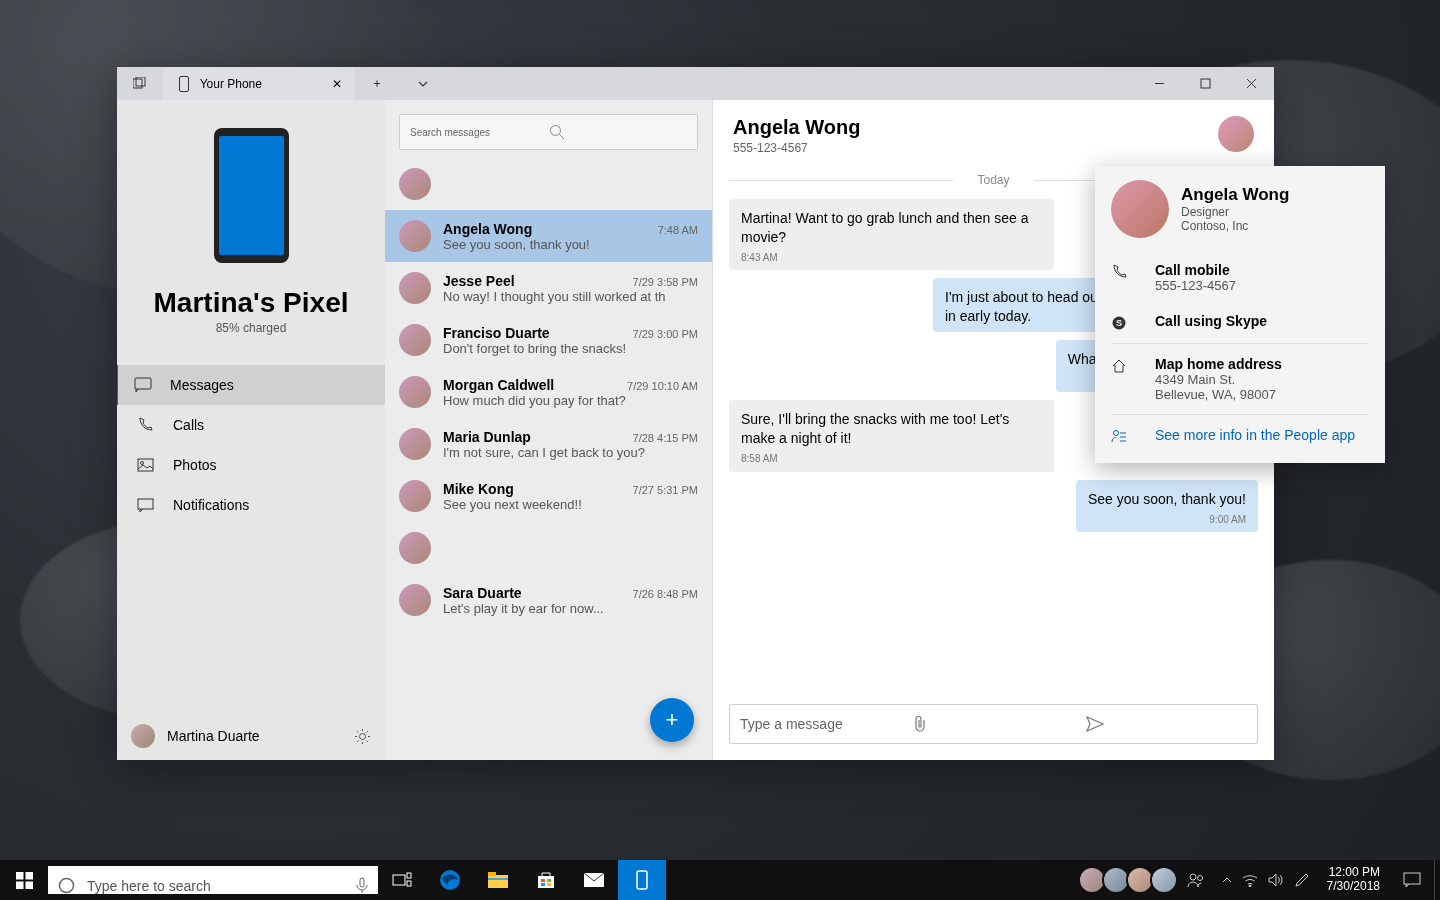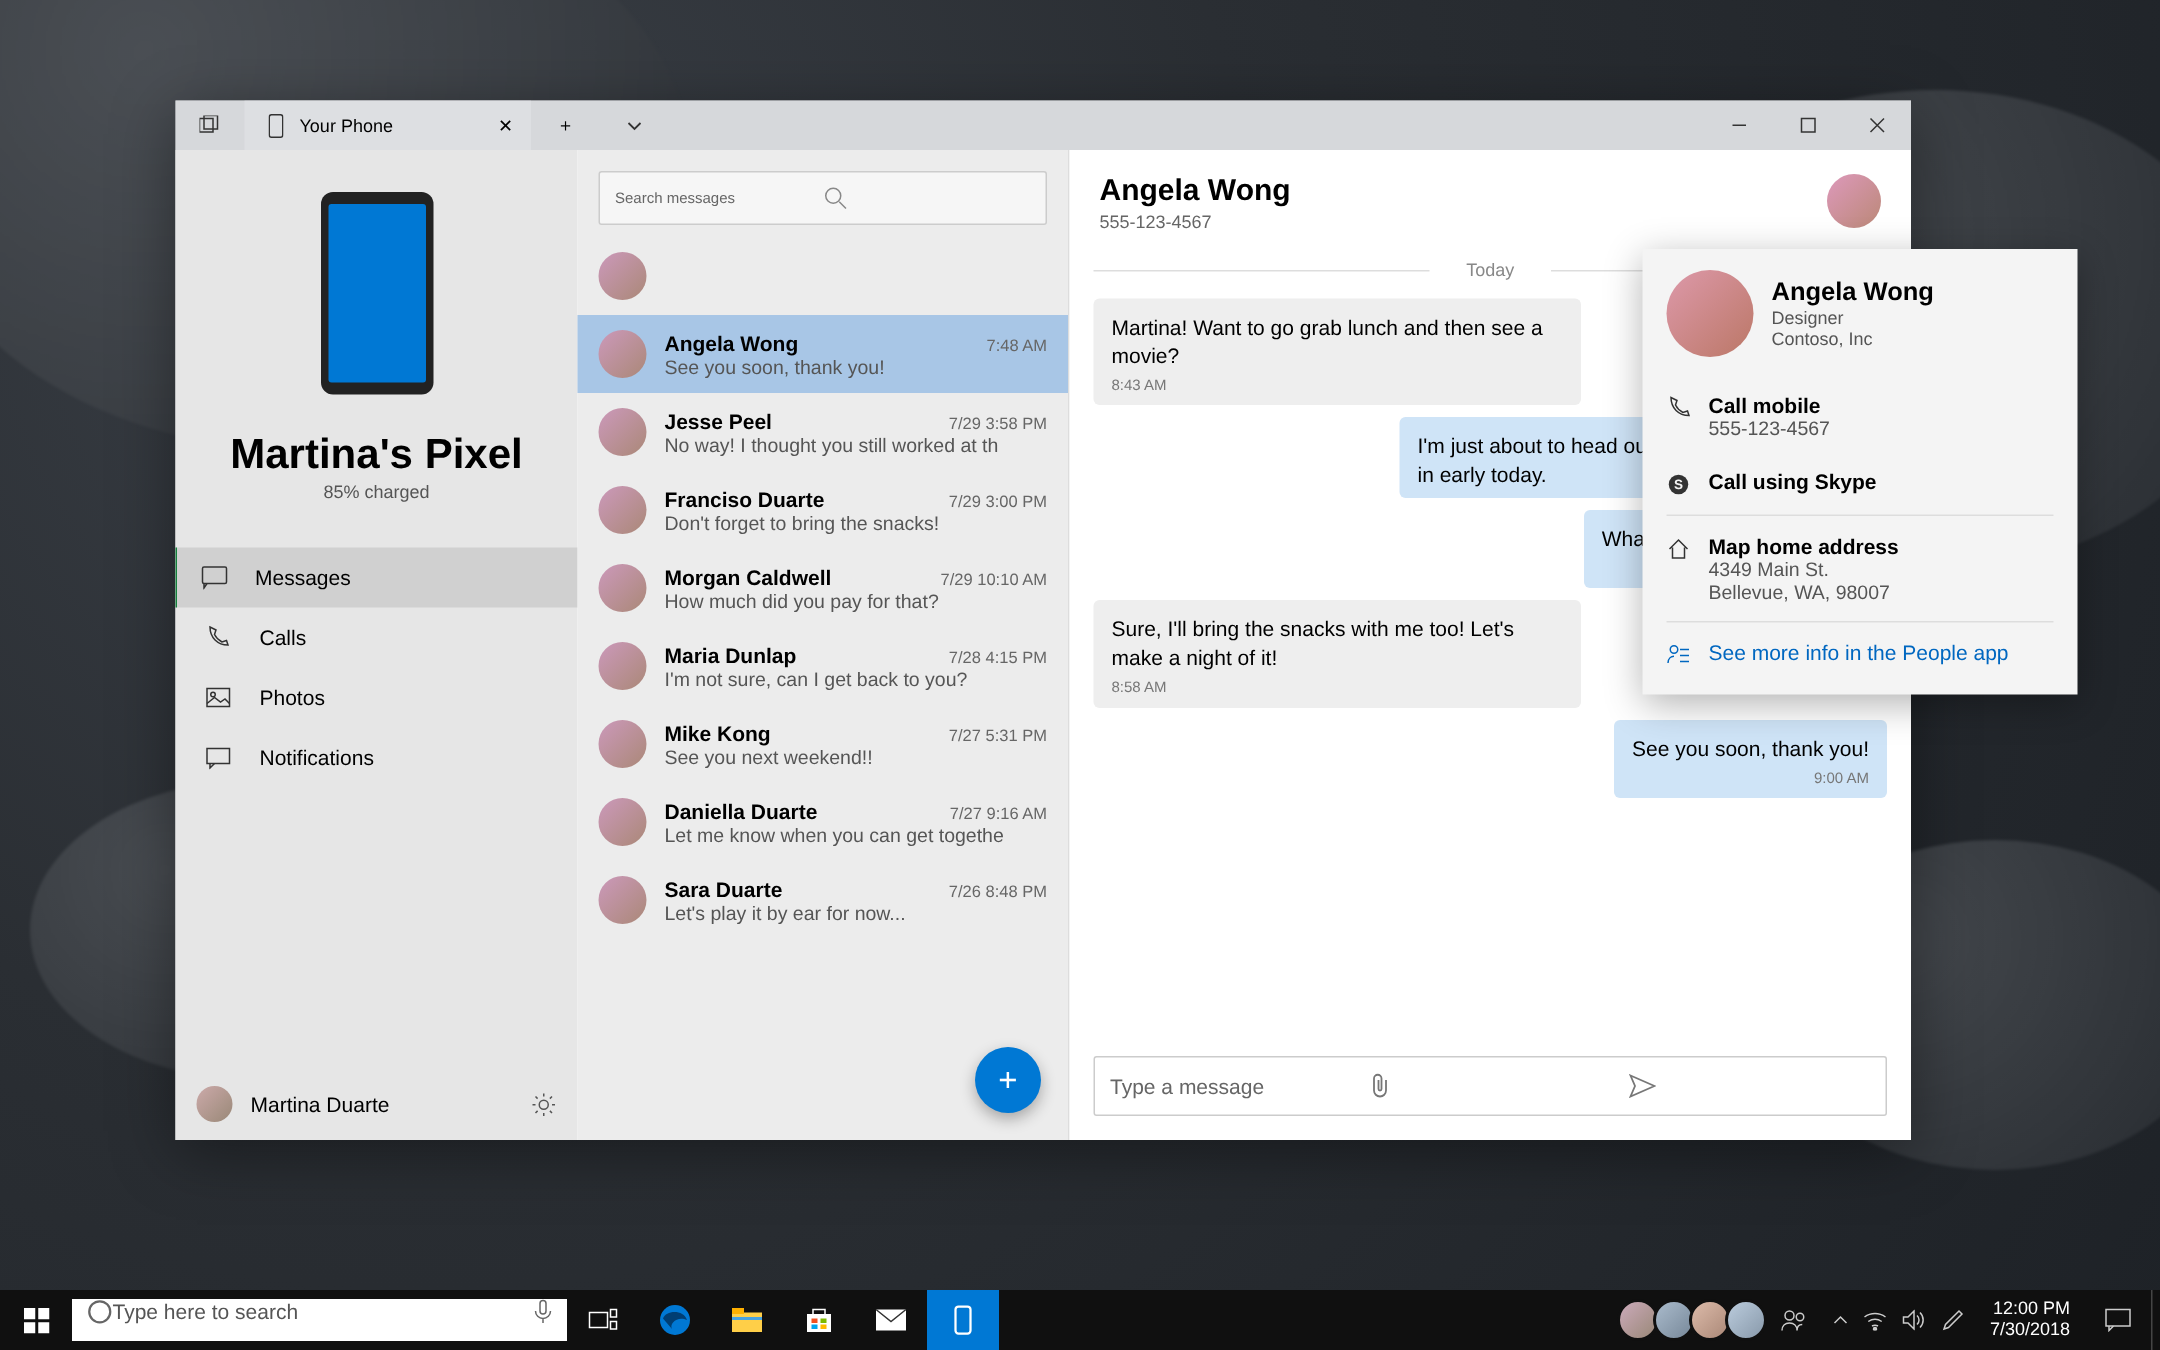--- a/index.html
+++ b/index.html
@@ -65,31 +65,31 @@
 .compose{ margin:10px 16px 16px; height:40px; border:1px solid #ccc; border-radius:2px; display:flex; align-items:center; padding:0 10px; font-size:14px; color:#666; gap:12px;}
 .compose span{flex:1;}
 
 
 .card { position:absolute; top:166px; left:1095px; width:290px; background:#f4f4f4; box-shadow:0 6px 24px rgba(0,0,0,.3); padding:14px 16px 10px; font-size:14px;}
 .card::before{content:"";position:absolute;top:-8px;right:40px;border:8px solid transparent;border-bottom-color:#f4f4f4;}
 .card-head{display:flex;gap:12px;align-items:center;margin-bottom:14px;}
 .card-head .av{width:58px;height:58px;border-radius:50%;background:linear-gradient(135deg,#d9a,#b76);}
 .card-head h3{font-size:17px;font-weight:600;}
 .card-head .sub{font-size:12px;color:#555;}
-.card-row{display:flex;gap:10px;padding:10px 0;align-items:flex-start;}
+.card-row{display:flex;gap:26px;padding:10px 0;align-items:flex-start;}
 .card-row .ic{width:18px;color:#333;flex-shrink:0;padding-top:2px;}
 .card-row .lbl{font-weight:600;}
 .card-row .val{font-size:13px;color:#555;}
 .card hr{border:none;border-top:1px solid #ddd;margin:2px 0;}
 .card .link{color:#0067c0;padding:10px 0;}
 
 
 .taskbar{ position:absolute; left:0; right:0; bottom:0; height:40px; background:#101010; display:flex; align-items:center; color:#fff; font-size:12px;}
 .tb-btn{ width:48px; height:40px; display:flex; align-items:center; justify-content:center; cursor:pointer;}
-.searchbar{ width:330px; height:28px; background:#fff; color:#555; display:flex; align-items:flex-start; padding:0 10px; font-size:14px; gap:0;}
+.searchbar{ width:330px; height:28px; background:#fff; color:#555; display:flex; align-items:flex-end; padding:0 10px; font-size:14px; gap:12px;}
 .searchbar .mic{margin-left:auto;color:#666;}
 .tb-icons{display:flex;align-items:center;height:100%;}
 .tb-spacer{flex:1;}
 .people{display:flex;align-items:center;gap:-4px;}
 .people .pav{width:28px;height:28px;border-radius:50%;background:linear-gradient(135deg,#cab,#987);margin-left:-4px;border:2px solid #101010;}
 .tray{display:flex;align-items:center;gap:10px;padding:0 8px;color:#ccc;}
 .clock{padding:0 10px;text-align:right;line-height:1.15;}
 svg{display:block;}
 </style>
 </head>
@@ -274,27 +274,20 @@
             <div class="body">
               <div class="row1">
                 <span class="nm">Mike Kong</span>
                 <span class="tm">7/27 5:31 PM</span>
               </div>
               <div class="pv">See you next weekend!!</div>
             </div>
           </div>
           <div class="convitem">
             <div class="av"></div>
-            <div class="body">
-              <div class="row1">
-                <span class="nm">Daniella Duarte</span>
-                <span class="tm">7/27 9:16 AM</span>
-              </div>
-              <div class="pv">Let me know when you can get togethe</div>
-            </div>
           </div>
           <div class="convitem">
             <div class="av"></div>
             <div class="body">
               <div class="row1">
                 <span class="nm">Sara Duarte</span>
                 <span class="tm">7/26 8:48 PM</span>
               </div>
               <div class="pv">Let's play it by ear for now...</div>
             </div>

